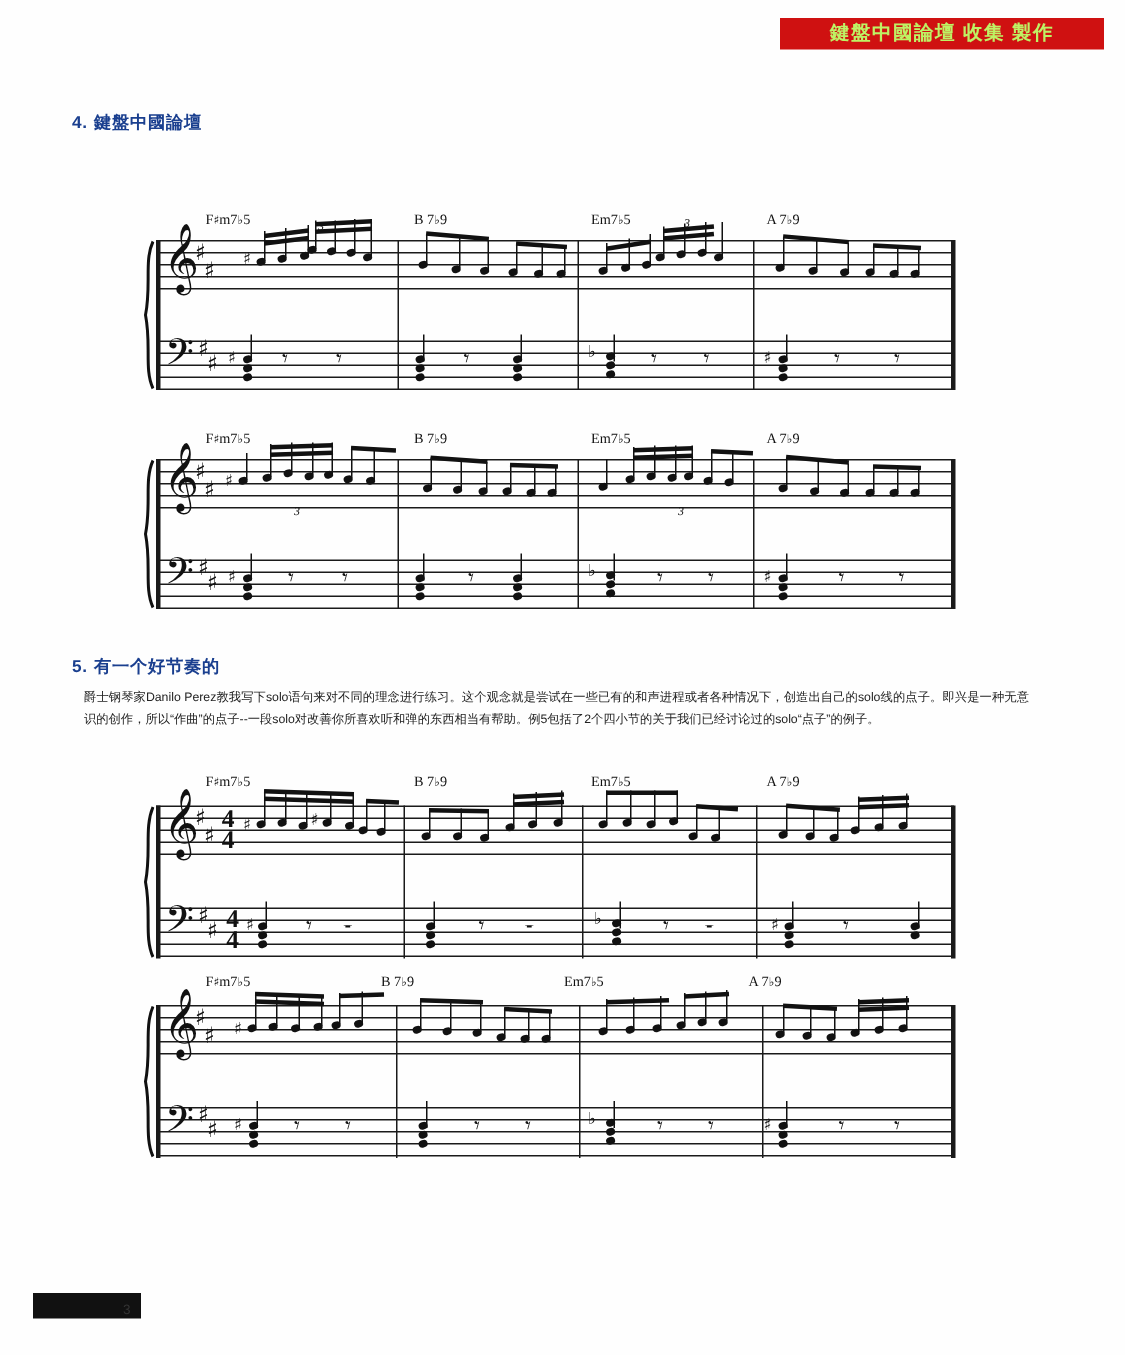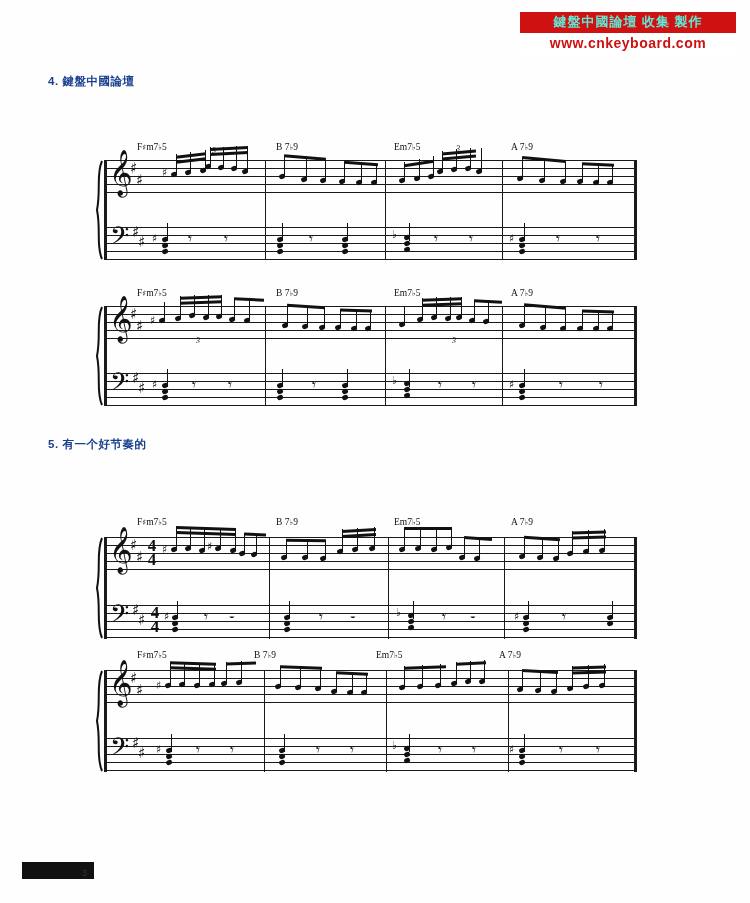--- a/index.html
+++ b/index.html
@@ -24,21 +24,21 @@
   
   .watermark {
     position: absolute;
     top: 12px;
     right: 14px;
     width: 216px;
     text-align: center;
   }
   .wm-top {
     background: #cf1111;
-    color: #5eead4;
+    color: #bef264;
     font-size: 13px;
     font-weight: bold;
     letter-spacing: 1px;
     padding: 3px 4px 4px 4px;
     line-height: 1.1;
   }
   .wm-bottom {
     background: #ffffff;
     color: #cf1111;
     font-size: 14px;
@@ -219,21 +219,20 @@
     color: #333;
   }
 </style>
 </head>
 <body>
 
 <div class="page">
 
   <div class="watermark">
     <div class="wm-top">鍵盤中國論壇 收集 製作</div>
-    <div class="wm-bottom">www.cnkeyboard.com</div>
   </div>
 
   <div class="section-heading" style="top:74px; left:48px;">
     <span class="num">4.</span><span>鍵盤中國論壇</span>
   </div>
 
 
   <div class="system" style="top:142px; left:104px; width:532px; height:120px;">
     <div class="chords">
       <div class="chord" style="left:33px; top:0;">F<span class="acc">♯</span>m7<span class="acc">♭</span>5</div>
@@ -524,20 +523,21 @@
       <div class="barline" style="left:281px; top:0; height:100px;"></div>
       <div class="barline" style="left:398px; top:0; height:100px;"></div>
       <div class="barline thick" style="left:530px; top:0; height:100px;"></div>
     </div>
   </div>
 
   <div class="section-heading" style="top:437px; left:48px;">
     <span class="num">5.</span><span>有一个好节奏的</span>
   </div>
 
+  <div class="body-text" style="top:457px; left:56px; width:630px;">爵士钢琴家Danilo Perez教我写下solo语句来对不同的理念进行练习。这个观念就是尝试在一些已有的和声进程或者各种情况下，创造出自己的solo线的点子。即兴是一种无意识的创作，所以“作曲”的点子--一段solo对改善你所喜欢听和弹的东西相当有帮助。例5包括了2个四小节的关于我们已经讨论过的solo“点子”的例子。</div>
 
   <div class="system" style="top:517px; left:104px; width:532px; height:122px;">
     <div class="chords">
       <div class="chord" style="left:33px; top:0;">F<span class="acc">♯</span>m7<span class="acc">♭</span>5</div>
       <div class="chord" style="left:172px; top:0;">B 7<span class="acc">♭</span>9</div>
       <div class="chord" style="left:290px; top:0;">Em7<span class="acc">♭</span>5</div>
       <div class="chord" style="left:407px; top:0;">A 7<span class="acc">♭</span>9</div>
     </div>
 
     <div class="grand-staff" style="top:20px; width:532px; height:102px;">

